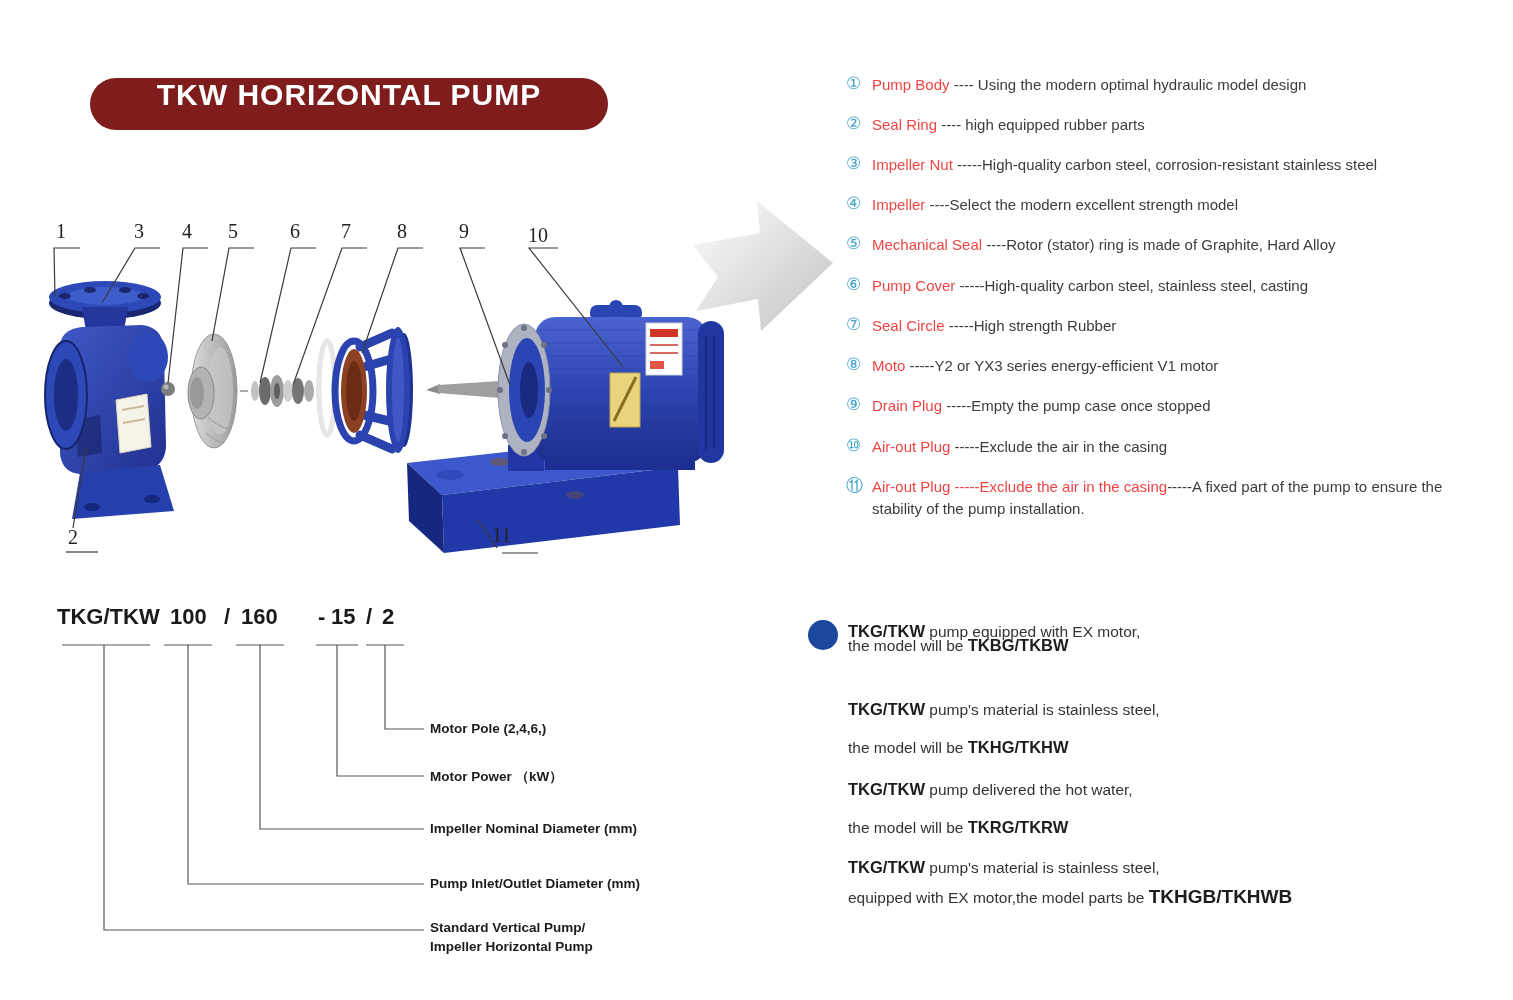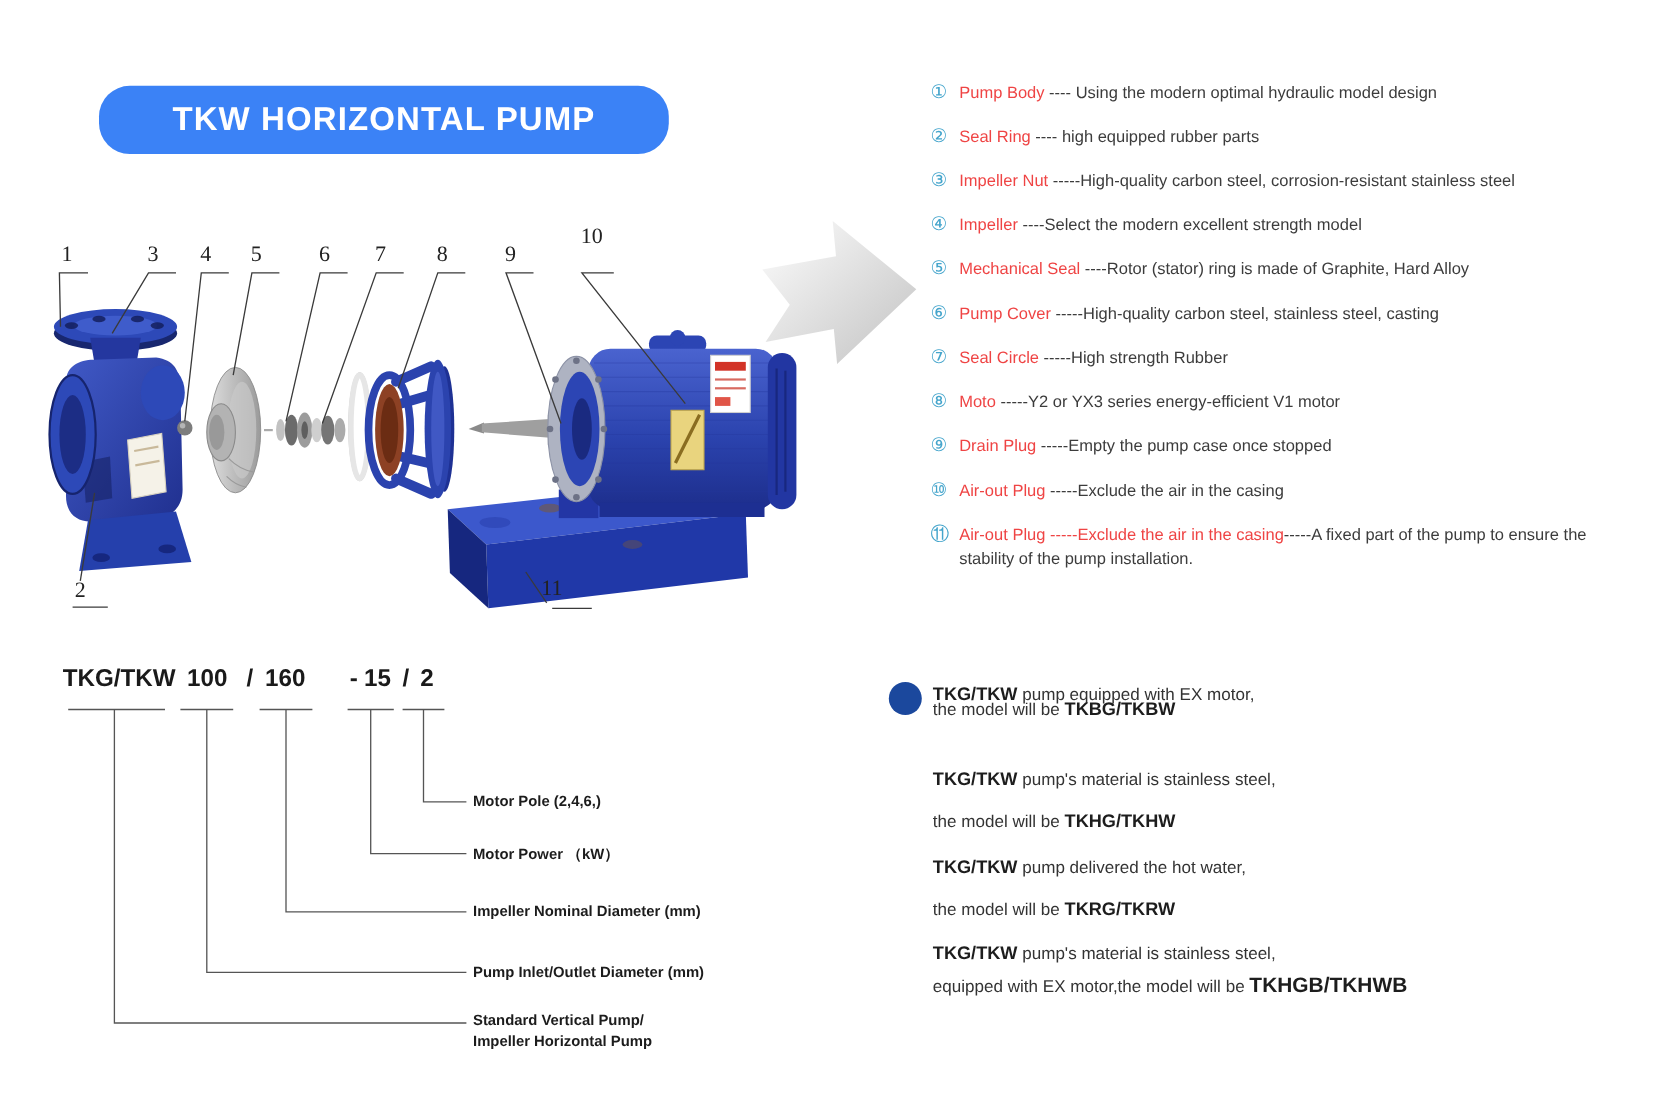--- a/index.html
+++ b/index.html
@@ -1,20 +1,20 @@
 <!DOCTYPE html>
 <html><head>
 <meta charset="utf-8">
 <style>
   html,body{margin:0;padding:0;background:#fff;}
   .page{position:relative;width:1513px;height:1000px;background:#ffffff;overflow:hidden;
         font-family:"Liberation Sans",sans-serif;color:#333;}
   
-  .banner{position:absolute;left:90px;top:78px;width:518px;height:62px;background:#3b82f6;
-          border-radius:28px;display:flex;align-items:center;justify-content:center;}
+  .banner{position:absolute;left:90px;top:78px;width:518px;height:52px;background:#7f1d1d;
+          border-radius:28px;display:flex;align-items:flex-start;justify-content:center;}
   .banner-title{color:#ffffff;font-size:30px;font-weight:bold;letter-spacing:1px;}
   
   .co{position:absolute;font-family:"Liberation Serif",serif;font-size:20px;color:#222;}
   
   .plist-row{position:absolute;left:846px;width:655px;padding-left:26px;font-size:15px;
              line-height:22px;white-space:pre-wrap;}
   .plist-row .pnum{position:absolute;left:0;top:-1px;color:#45a5cc;font-size:17px;}
   .plabel{color:#ef4444;}
   .pdesc{color:#3c3c3c;}
   .row11{width:592px;}
@@ -204,21 +204,21 @@
 
   <div class="co" style="left:56px;top:220px">1</div>
   <div class="co" style="left:68px;top:526px">2</div>
   <div class="co" style="left:134px;top:220px">3</div>
   <div class="co" style="left:182px;top:220px">4</div>
   <div class="co" style="left:228px;top:220px">5</div>
   <div class="co" style="left:290px;top:220px">6</div>
   <div class="co" style="left:341px;top:220px">7</div>
   <div class="co" style="left:397px;top:220px">8</div>
   <div class="co" style="left:459px;top:220px">9</div>
-  <div class="co" style="left:528px;top:204px">10</div>
+  <div class="co" style="left:528px;top:224px">10</div>
   <div class="co" style="left:492px;top:524px">11</div>
 
   <div class="plist-row" style="top:74px"><span class="pnum">①</span><span class="plabel">Pump Body</span><span class="pdesc"> ---- Using the modern optimal hydraulic model design</span></div>
   <div class="plist-row" style="top:114px"><span class="pnum">②</span><span class="plabel">Seal Ring</span><span class="pdesc"> ---- high equipped rubber parts</span></div>
   <div class="plist-row" style="top:154px"><span class="pnum">③</span><span class="plabel">Impeller Nut</span><span class="pdesc"> -----High-quality carbon steel, corrosion-resistant stainless steel</span></div>
   <div class="plist-row" style="top:194px"><span class="pnum">④</span><span class="plabel">Impeller</span><span class="pdesc"> ----Select the modern excellent strength model</span></div>
   <div class="plist-row" style="top:234px"><span class="pnum">⑤</span><span class="plabel">Mechanical Seal</span><span class="pdesc"> ----Rotor (stator) ring is made of Graphite, Hard Alloy</span></div>
   <div class="plist-row" style="top:275px"><span class="pnum">⑥</span><span class="plabel">Pump Cover</span><span class="pdesc"> -----High-quality carbon steel, stainless steel, casting</span></div>
   <div class="plist-row" style="top:315px"><span class="pnum">⑦</span><span class="plabel">Seal Circle</span><span class="pdesc"> -----High strength Rubber</span></div>
   <div class="plist-row" style="top:355px"><span class="pnum">⑧</span><span class="plabel">Moto</span><span class="pdesc"> -----Y2 or YX3 series energy-efficient V1 motor</span></div>
@@ -258,15 +258,15 @@
   <div class="mlabel" style="top:939px">Impeller  Horizontal Pump</div>
 
   <div class="bullet-dot"></div>
   <div class="note-line" style="top:622px"><span class="lead">TKG/TKW</span><span class="mid"> pump equipped with EX motor,</span><span class="tail"></span></div>
   <div class="note-line" style="top:636px"><span class="lead"></span><span class="mid">the model will be </span><span class="tail">TKBG/TKBW</span></div>
   <div class="note-line" style="top:700px"><span class="lead">TKG/TKW</span><span class="mid"> pump's material is stainless steel,</span><span class="tail"></span></div>
   <div class="note-line" style="top:738px"><span class="lead"></span><span class="mid">the model will be </span><span class="tail">TKHG/TKHW</span></div>
   <div class="note-line" style="top:780px"><span class="lead">TKG/TKW</span><span class="mid"> pump delivered the hot water,</span><span class="tail"></span></div>
   <div class="note-line" style="top:818px"><span class="lead"></span><span class="mid">the model will be </span><span class="tail">TKRG/TKRW</span></div>
   <div class="note-line" style="top:858px"><span class="lead">TKG/TKW</span><span class="mid"> pump's material is stainless steel,</span><span class="tail"></span></div>
-  <div class="note-line" style="top:886px"><span class="lead"></span><span class="mid">equipped with EX motor,the model will be </span><span class="tail big">TKHGB/TKHWB</span></div>
+  <div class="note-line" style="top:886px"><span class="lead"></span><span class="mid">equipped with EX motor,the model parts be </span><span class="tail big">TKHGB/TKHWB</span></div>
 
 </div>
 
 </body></html>

